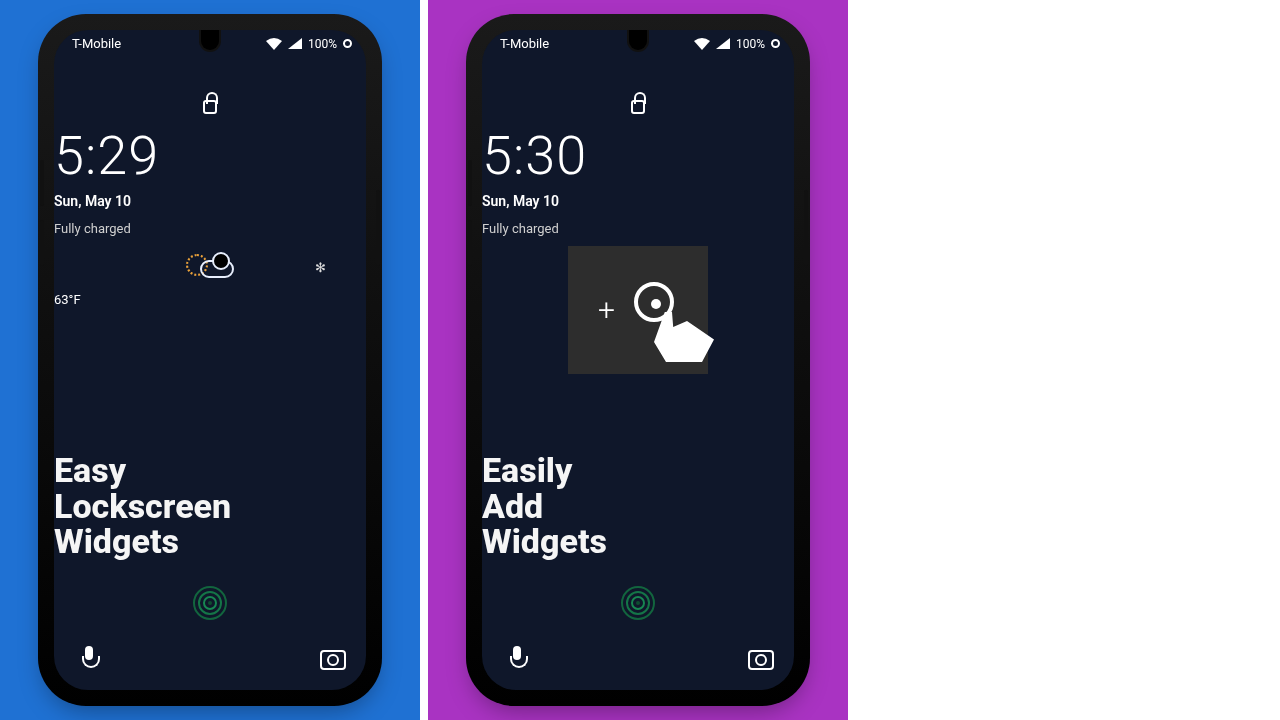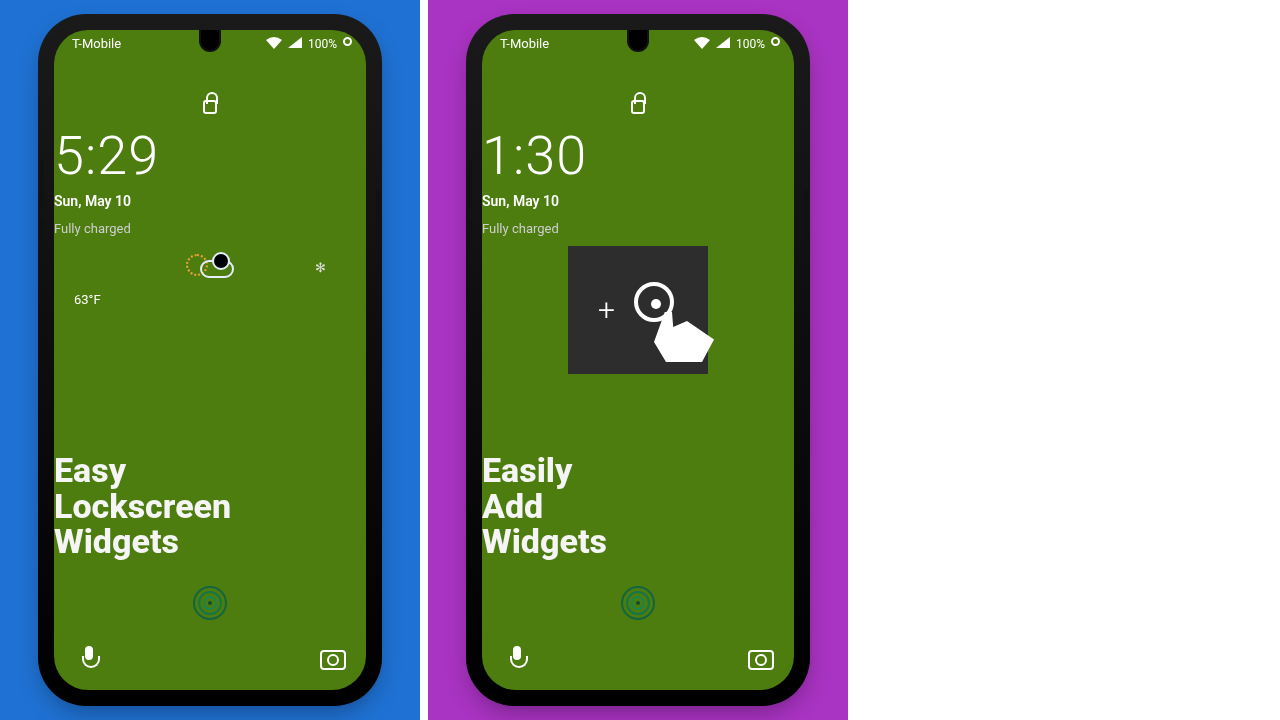--- a/index.html
+++ b/index.html
@@ -16,34 +16,34 @@
     position:absolute; left:50%; top:50%; transform:translate(-50%,-50%);
     width:332px; height:680px; border-radius:42px;
     background:#0a0a0a;
     box-shadow:0 0 0 2px #2b2b2b inset, 0 10px 24px rgba(0,0,0,.35);
   }
   .phone::before { 
     content:""; position:absolute; inset:-6px; border-radius:48px; background:linear-gradient(#1a1a1a,#000); z-index:-1;
   }
   .screen {
     position:absolute; left:10px; right:10px; top:10px; bottom:10px;
-    background:#4d7c0f; border-radius:34px; overflow:hidden; color:#fff;
+    background:#0f172a; border-radius:34px; overflow:hidden; color:#fff;
   }
   .notch {
     position:absolute; top:0; left:50%; transform:translateX(-50%);
     width:22px; height:22px; background:#000; border:2px solid #111;
     border-top:none; border-bottom-left-radius:16px; border-bottom-right-radius:16px;
   }
   .side-btns-l, .side-btns-r { position:absolute; background:#111; border-radius:3px; }
   .side-btns-l.one { left:-4px; top:140px; width:4px; height:46px; }
   .side-btns-l.two { left:-4px; top:200px; width:4px; height:46px; }
   .side-btns-r.one { right:-4px; top:170px; width:4px; height:76px; }
 
   .statusbar { position:absolute; top:6px; left:18px; right:14px; display:flex; justify-content:space-between; align-items:center; font-size:13px; color:#fff; }
-  .status-right { display:flex; gap:4px; }
+  .status-right { display:flex; align-items:center; gap:4px; }
   .wifi { display:inline-block; }
   .signal { width:0; height:0; border-style:solid; border-width:0 0 11px 14px; border-color:transparent transparent #fff transparent; display:inline-block; margin-left:2px; }
   .batt-chip { font-size:12px; margin-left:2px; }
   .clock-cap { width:9px; height:9px; border:2px solid #fff; border-radius:50%; display:inline-block; margin-left:2px; }
 
   .center-col { position:absolute; top:70px; left:0; right:0; color:#fff; }
   .lock { width:14px; height:14px; border:2px solid #fff; border-radius:3px; margin:0 auto 10px; position:relative; }
   .lock::before { content:""; position:absolute; top:-10px; left:1px; width:8px; height:10px; border:2px solid #fff; border-bottom:none; border-radius:8px 8px 0 0; }
   .time { font-size:54px; font-weight:300; letter-spacing:1px; }
   .date { font-size:14px; font-weight:600; margin-top:6px; }
@@ -54,21 +54,21 @@
 
   .weather-icon { display:flex; justify-content:center; gap:0; }
   .sun {
     width:22px; height:22px; border-radius:50%; border:2px dotted #e9a13a; position:relative;
   }
   .cloud {
     position:relative; width:34px; height:18px; border:2px solid #e7eefc; border-radius:12px; margin-left:-8px; margin-top:6px;
     background:transparent;
   }
   .cloud::before { content:""; position:absolute; top:-10px; left:10px; width:14px; height:14px; border:2px solid #e7eefc; border-radius:50%; background:#000; }
-  .temp { font-size:13px; margin-top:14px; color:#fff;padding-left:20px; }
+  .temp { font-size:13px; margin-top:14px; color:#fff; }
   .loc { font-size:12px; margin-top:46px; color:#fff; }
 
   .promo { position:absolute; left:0; right:0; bottom:130px; text-align:left; font-weight:800; font-size:34px; line-height:1.05; color:#f5f5f5; }
 
   .fingerprint {
     position:absolute; left:50%; bottom:70px; transform:translateX(-50%);
     width:34px; height:34px; border-radius:50%;
   }
   .fingerprint span {
     position:absolute; inset:0; border:2px solid #12653e; border-radius:50%;
@@ -177,21 +177,21 @@
                 <path d="M8 12 L0 3 Q8 -3 16 3 Z" fill="#fff"></path>
               </svg>
             <span class="signal"></span>
             <span class="batt-chip">100%</span>
             <span class="clock-cap"></span>
           </span>
         </div>
 
         <div class="center-col">
           <div class="lock"></div>
-          <div class="time">1:30</div>
+          <div class="time">5:30</div>
           <div class="date">Sun, May 10</div>
           <div class="chg">Fully charged</div>
 
           <div class="add-tile">
             <span class="plus">+</span>
             <span class="touch-ring"></span>
             <span class="hand"></span>
           </div>
         </div>
 

